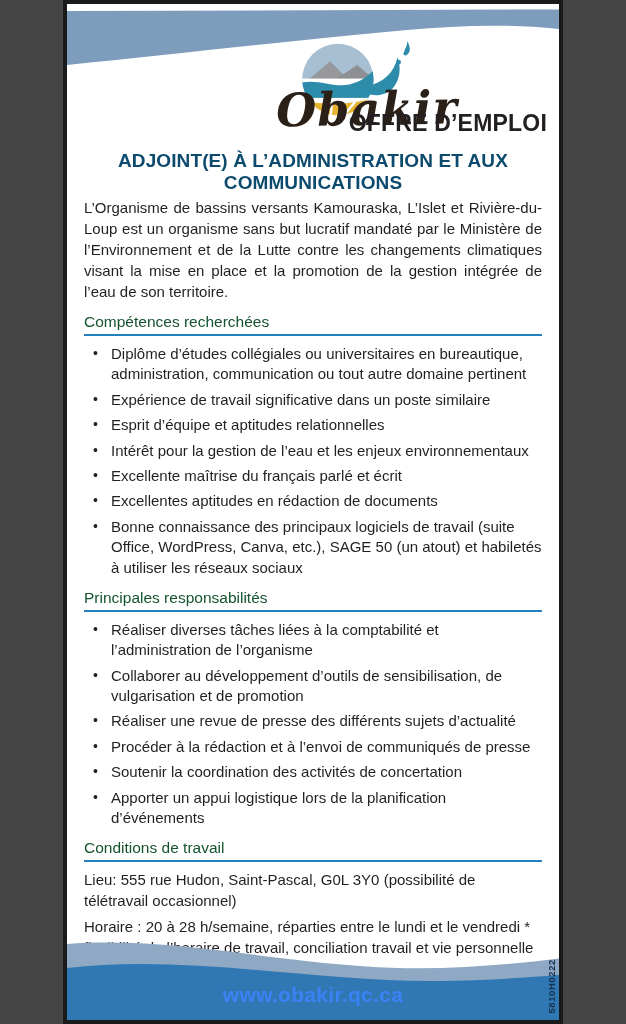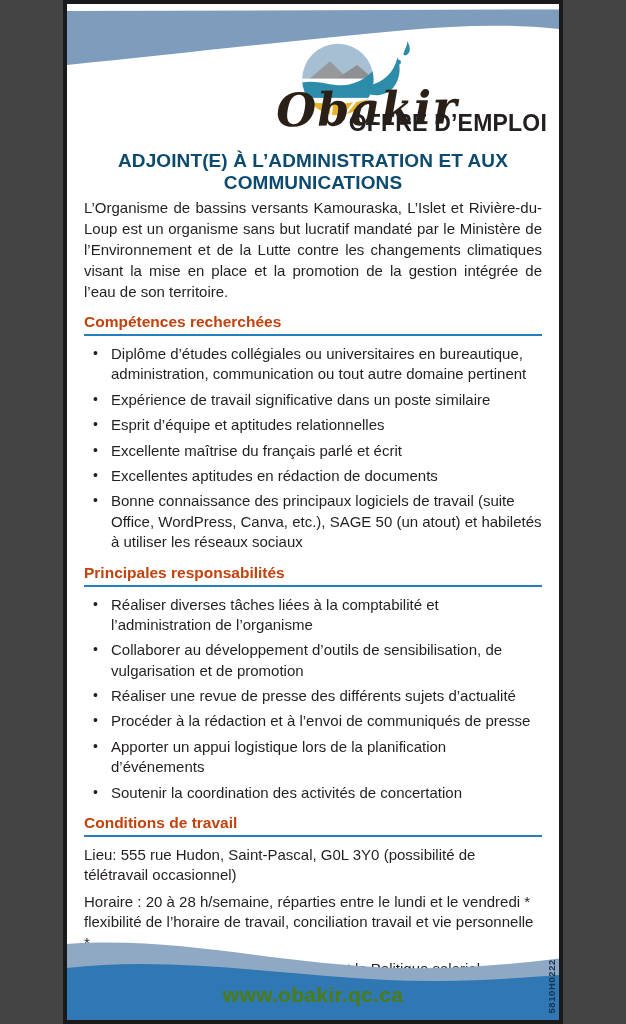--- a/index.html
+++ b/index.html
@@ -21,36 +21,36 @@
     position:absolute;right:12px;top:106px;
     font-size:23px;font-weight:800;letter-spacing:0.2px;color:#231f20;
   }
   .job-title{
     position:absolute;top:146px;left:0;width:100%;text-align:center;
     font-size:19px;font-weight:800;color:#0c4a6e;letter-spacing:0.1px;
   }
   .content{position:absolute;top:178px;left:17px;right:17px;}
   .intro{font-size:15px;line-height:1.4;text-align:justify;margin:15px 0 8px;}
   h2.sec{
-    color:#c2410c;font-size:15.5px;font-weight:700;margin:11px 0 8px;
+    color:#14532d;font-size:15.5px;font-weight:400;margin:11px 0 8px;
     border-bottom:2px solid #2380bf;padding-bottom:3px;
   }
   ul.blist{margin:0;padding:0;list-style:none;}
   ul.blist li{
     position:relative;padding-left:27px;font-size:15px;line-height:1.36;
     margin-bottom:5px;
   }
   ul.blist li::before{
     content:"•";position:absolute;left:9px;top:0;font-size:14px;color:#231f20;
   }
   .cond-line{font-size:15px;line-height:1.36;margin:0 0 6px;}
   .bottom-wave{position:absolute;bottom:0;left:0;width:618px;height:92px;}
   .site-url{
     position:absolute;bottom:13px;left:0;width:100%;text-align:center;
-    color:#4d7c0f;font-weight:800;font-size:21px;letter-spacing:0.3px;
+    color:#3b82f6;font-weight:800;font-size:21px;letter-spacing:0.3px;
   }
   .vcode{
     position:absolute;right:2px;bottom:6px;
     writing-mode:vertical-rl;transform:rotate(180deg);
     font-size:9.5px;font-weight:600;color:#16324f;letter-spacing:0.6px;
   }
 </style>
 </head>
 <body>
 
@@ -93,33 +93,34 @@
 
   <div class="content">
 
     <p class="intro">L’Organisme de bassins versants Kamouraska, L’Islet et Rivière-du-Loup est un organisme sans but lucratif mandaté par le Ministère de l’Environnement et de la Lutte contre les changements climatiques visant la mise en place et la promotion de la gestion intégrée de l’eau de son territoire.</p>
 
     <h2 class="sec">Compétences recherchées</h2>
     <ul class="blist">
       <li>Diplôme d’études collégiales ou universitaires en bureautique, administration, communication ou tout autre domaine pertinent</li>
       <li>Expérience de travail significative dans un poste similaire</li>
       <li>Esprit d’équipe et aptitudes relationnelles</li>
+      <li>Intérêt pour la gestion de l’eau et les enjeux environnementaux</li>
       <li>Excellente maîtrise du français parlé et écrit</li>
       <li>Excellentes aptitudes en rédaction de documents</li>
       <li>Bonne connaissance des principaux logiciels de travail (suite Office, WordPress, Canva, etc.), SAGE 50 (un atout) et habiletés à utiliser les réseaux sociaux</li>
     </ul>
 
     <h2 class="sec">Principales responsabilités</h2>
     <ul class="blist">
       <li>Réaliser diverses tâches liées à la comptabilité et l’administration de l’organisme</li>
       <li>Collaborer au développement d’outils de sensibilisation, de vulgarisation et de promotion</li>
       <li>Réaliser une revue de presse des différents sujets d’actualité</li>
       <li>Procéder à la rédaction et à l’envoi de communiqués de presse</li>
+      <li>Soutenir la coordination des activités de concertation</li>
       <li>Apporter un appui logistique lors de la planification d’événements</li>
-      <li>Soutenir la coordination des activités de concertation</li>
     </ul>
 
     <h2 class="sec">Conditions de travail</h2>
     <p class="cond-line">Lieu: 555 rue Hudon, Saint-Pascal, G0L 3Y0 (possibilité de télétravail occasionnel)</p>
     <p class="cond-line">Horaire : 20 à 28 h/semaine, réparties entre le lundi et le vendredi * flexibilité de l’horaire de travail, conciliation travail et vie personnelle *</p>
     <p class="cond-line">Salaire : À discuter selon l’expérience et la Politique salariale en vigueur</p>
     <p class="cond-line">Entrée en fonction : mars 2022</p>
 
     <h2 class="sec">Postuler</h2>
 

